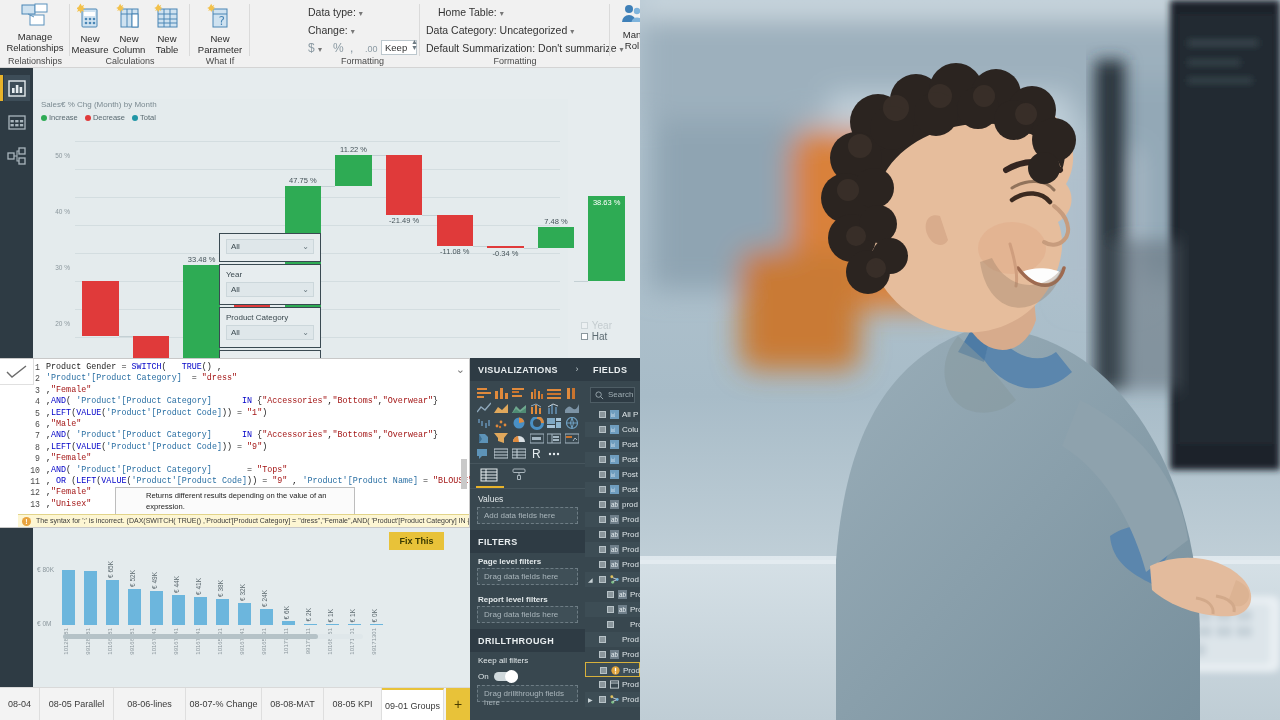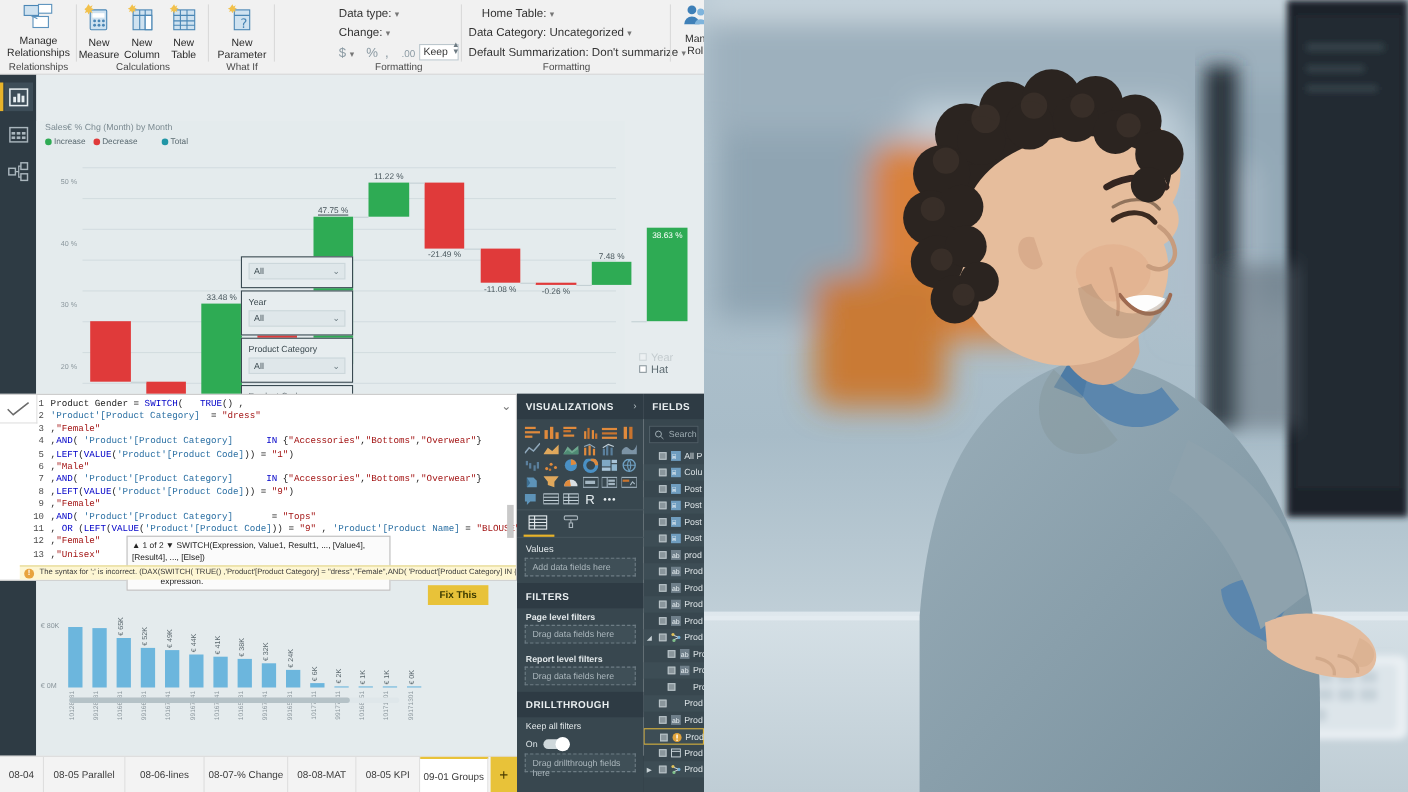--- a/index.html
+++ b/index.html
@@ -33,21 +33,21 @@
   
   .rail { position:absolute; left:0; top:68px; width:33px; height:652px; background:#2e3b44; }
   .railbtn { position:absolute; left:4px; width:26px; height:26px; }
   .railbtn.sel { background:#3d4d58; }
   .railsel { position:absolute; left:0; width:3px; height:26px; background:#e8b32a; }
 
   
   .canvas { position:absolute; left:33px; top:68px; width:607px; height:652px; background:#e6ecee; }
 
   
-  .wf { position:absolute; left:0px; top:42px; width:535px; height:300px; background:#e4ebed; }
+  .wf { position:absolute; left:0px; top:31px; width:535px; height:300px; background:#e4ebed; }
   .wf-title { position:absolute; left:8px; top:1px; font-size:8px; color:#7b8a91; }
   .wf-legend { position:absolute; left:8px; top:14px; font-size:7.5px; color:#5a6a71; }
   .lg-dot { display:inline-block; width:6px; height:6px; border-radius:50%; margin-right:2px; vertical-align:-1px;}
   .plot { position:absolute; left:42px; top:28px; right:8px; bottom:34px; }
   .grid { position:absolute; left:0; right:0; height:1px; background:#d3dde0; }
   .ytick { position:absolute; right:100%; margin-right:5px; font-size:6.5px; color:#8b979d;
            transform:translateY(-50%); white-space:nowrap;}
   .bar { position:absolute; }
   .bar.inc { background:#2eab54; }
   .bar.dec { background:#e03a3a; }
@@ -310,21 +310,21 @@
     </div>
   </div>
 
   <div class="canvas">
 
     <div class="wf">
       <div class="wf-title">Sales€ % Chg (Month) by Month</div>
       <div class="wf-legend">
         <span><span class="lg-dot" style="background:#2eab54"></span><span>Increase</span></span>
         <span style="margin-left:5px"><span class="lg-dot" style="background:#e03a3a"></span><span>Decrease</span></span>
-        <span style="margin-left:20px"><span class="lg-dot" style="background:#2196a6"></span><span>Total</span></span>
+        <span style="margin-left:5px"><span class="lg-dot" style="background:#2196a6"></span><span>Total</span></span>
       </div>
 
       <div class="plot" id="wfplot">
           <div class="grid" style="top: 14px;">
             <div class="ytick" style="top: 14px;">50 %</div>
           </div>
           <div class="grid" style="top: 42px;">
             <div class="ytick" style="top: 42px;">40 %</div>
           </div>
           <div class="grid" style="top: 70px;">
@@ -353,33 +353,33 @@
           <div class="conn" style="left: 43.5473px; width: 14.1782px; top: 208.684px;"></div>
           <div class="dlabel" style="left: 75.9545px; top: 232.868px;">-8.28 %</div>
           <div class="bar inc" style="left: 108.362px; width: 36.4582px; top: 138.124px; height: 93.744px;"></div>
           <div class="conn" style="left: 94.1836px; width: 14.1782px; top: 231.868px;"></div>
           <div class="dlabel" style="left: 126.591px; top: 128.124px;">33.48 %</div>
           <div class="bar dec" style="left: 158.998px; width: 36.4582px; top: 138.124px; height: 54.684px;"></div>
           <div class="conn" style="left: 144.82px; width: 14.1782px; top: 138.124px;"></div>
           <div class="dlabel" style="left: 177.227px; top: 193.808px;">-19.53 %</div>
           <div class="bar inc" style="left: 209.635px; width: 36.4582px; top: 59.108px; height: 133.7px;"></div>
           <div class="conn" style="left: 195.456px; width: 14.1782px; top: 192.808px;"></div>
-          <div class="dlabel" style="left: 227.864px; top: 49.108px; text-decoration: underline;">47.75 %</div>
+          <div class="dlabel" style="left: 227.864px; top: 49.108px;">47.75 %</div>
           <div class="bar inc" style="left: 260.271px; width: 36.4582px; top: 27.692px; height: 31.416px;"></div>
           <div class="conn" style="left: 246.093px; width: 14.1782px; top: 59.108px;"></div>
           <div class="dlabel" style="left: 278.5px; top: 17.692px;">11.22 %</div>
           <div class="bar dec" style="left: 310.907px; width: 36.4582px; top: 27.692px; height: 60.172px;"></div>
           <div class="conn" style="left: 296.729px; width: 14.1782px; top: 27.692px;"></div>
           <div class="dlabel" style="left: 329.136px; top: 88.864px;">-21.49 %</div>
           <div class="bar dec" style="left: 361.544px; width: 36.4582px; top: 87.864px; height: 31.024px;"></div>
           <div class="conn" style="left: 347.365px; width: 14.1782px; top: 87.864px;"></div>
           <div class="dlabel" style="left: 379.773px; top: 119.888px;">-11.08 %</div>
           <div class="bar dec" style="left: 412.18px; width: 36.4582px; top: 118.888px; height: 2px;"></div>
           <div class="conn" style="left: 398.002px; width: 14.1782px; top: 118.888px;"></div>
-          <div class="dlabel" style="left: 430.409px; top: 121.624px;">-0.26 %</div>
+          <div class="dlabel" style="left: 430.409px; top: 121.624px;">-0.34 %</div>
           <div class="bar inc" style="left: 462.816px; width: 36.4582px; top: 99.68px; height: 20.944px;"></div>
           <div class="conn" style="left: 448.638px; width: 14.1782px; top: 120.624px;"></div>
           <div class="dlabel" style="left: 481.045px; top: 89.68px;">7.48 %</div>
           <div class="bar tot" style="left: 513.453px; width: 36.4582px; top: 69.216px; height: 84.784px;"></div>
           <div class="conn" style="left: 499.275px; width: 14.1782px; top: 154px;"></div>
           <div class="dlabel onbar" style="left: 531.682px; top: 71.216px;">38.63 %</div>
         </div>
     </div>
 
     <div class="minilegend" style="top:252px;right:28px">
@@ -463,26 +463,20 @@
     <div class="fx-check">
       <svg width="22" height="14" viewBox="0 0 22 14" style="margin:6px 0 0 6px">
         <path d="M1 7 L6 12 L20 1" stroke="#6b6b6b" stroke-width="1.4" fill="none"></path>
       </svg>
     </div>
     <div class="fx-chev">⌄</div>
     <div class="fx-code" id="fxcode"><div style="position: relative;"><span class="ln">1</span><span style="margin-left:24px">Product Gender = <span class="kw">SWITCH</span>(   <span class="kw">TRUE</span>() ,</span></div><div style="position: relative;"><span class="ln">2</span><span style="margin-left:24px"><span class="tbl">'Product'[Product Category]</span>  = <span class="str">"dress"</span></span></div><div style="position: relative;"><span class="ln">3</span><span style="margin-left:24px">,<span class="str">"Female"</span></span></div><div style="position: relative;"><span class="ln">4</span><span style="margin-left:24px">,<span class="kw">AND</span>( <span class="tbl">'Product'[Product Category]</span>      <span class="kw">IN</span> {<span class="str">"Accessories"</span>,<span class="str">"Bottoms"</span>,<span class="str">"Overwear"</span>}</span></div><div style="position: relative;"><span class="ln">5</span><span style="margin-left:24px">,<span class="kw">LEFT</span>(<span class="kw">VALUE</span>(<span class="tbl">'Product'[Product Code]</span>)) = <span class="str">"1"</span>)</span></div><div style="position: relative;"><span class="ln">6</span><span style="margin-left:24px">,<span class="str">"Male"</span></span></div><div style="position: relative;"><span class="ln">7</span><span style="margin-left:24px">,<span class="kw">AND</span>( <span class="tbl">'Product'[Product Category]</span>      <span class="kw">IN</span> {<span class="str">"Accessories"</span>,<span class="str">"Bottoms"</span>,<span class="str">"Overwear"</span>}</span></div><div style="position: relative;"><span class="ln">8</span><span style="margin-left:24px">,<span class="kw">LEFT</span>(<span class="kw">VALUE</span>(<span class="tbl">'Product'[Product Code]</span>)) = <span class="str">"9"</span>)</span></div><div style="position: relative;"><span class="ln">9</span><span style="margin-left:24px">,<span class="str">"Female"</span></span></div><div style="position: relative;"><span class="ln">10</span><span style="margin-left:24px">,<span class="kw">AND</span>( <span class="tbl">'Product'[Product Category]</span>       = <span class="str">"Tops"</span></span></div><div style="position: relative;"><span class="ln">11</span><span style="margin-left:24px">, <span class="kw">OR</span> (<span class="kw">LEFT</span>(<span class="kw">VALUE</span>(<span class="tbl">'Product'[Product Code]</span>)) = <span class="str">"9"</span> , <span class="tbl">'Product'[Product Name]</span> = <span class="str">"BLOUSE"</span>))</span></div><div style="position: relative;"><span class="ln">12</span><span style="margin-left:24px">,<span class="str">"Female"</span></span></div><div style="position: relative;"><span class="ln">13</span><span style="margin-left:24px">,<span class="str">"Unisex"</span>      )</span></div></div>
     <div class="fxscroll"></div>
 
     <div class="tooltip">
-      <div>
-        <span>▲</span>
-        <span>1 of 2</span>
-        <span>▼</span>
-        <span>SWITCH(Expression, Value1, Result1, ..., [Value4], [Result4], ..., [Else])</span>
-      </div>
       <div style="padding-left:26px">Returns different results depending on the value of an expression.</div>
     </div>
 
     <div class="errbar">
       <span class="errico">!</span>
       <span>The syntax for ';' is incorrect. (DAX(SWITCH( TRUE() ,'Product'[Product Category]  = "dress","Female",AND( 'Product'[Product Category] IN {"Ac</span>
     </div>
   </div>
 
   <div class="fixthis">Fix This</div>

